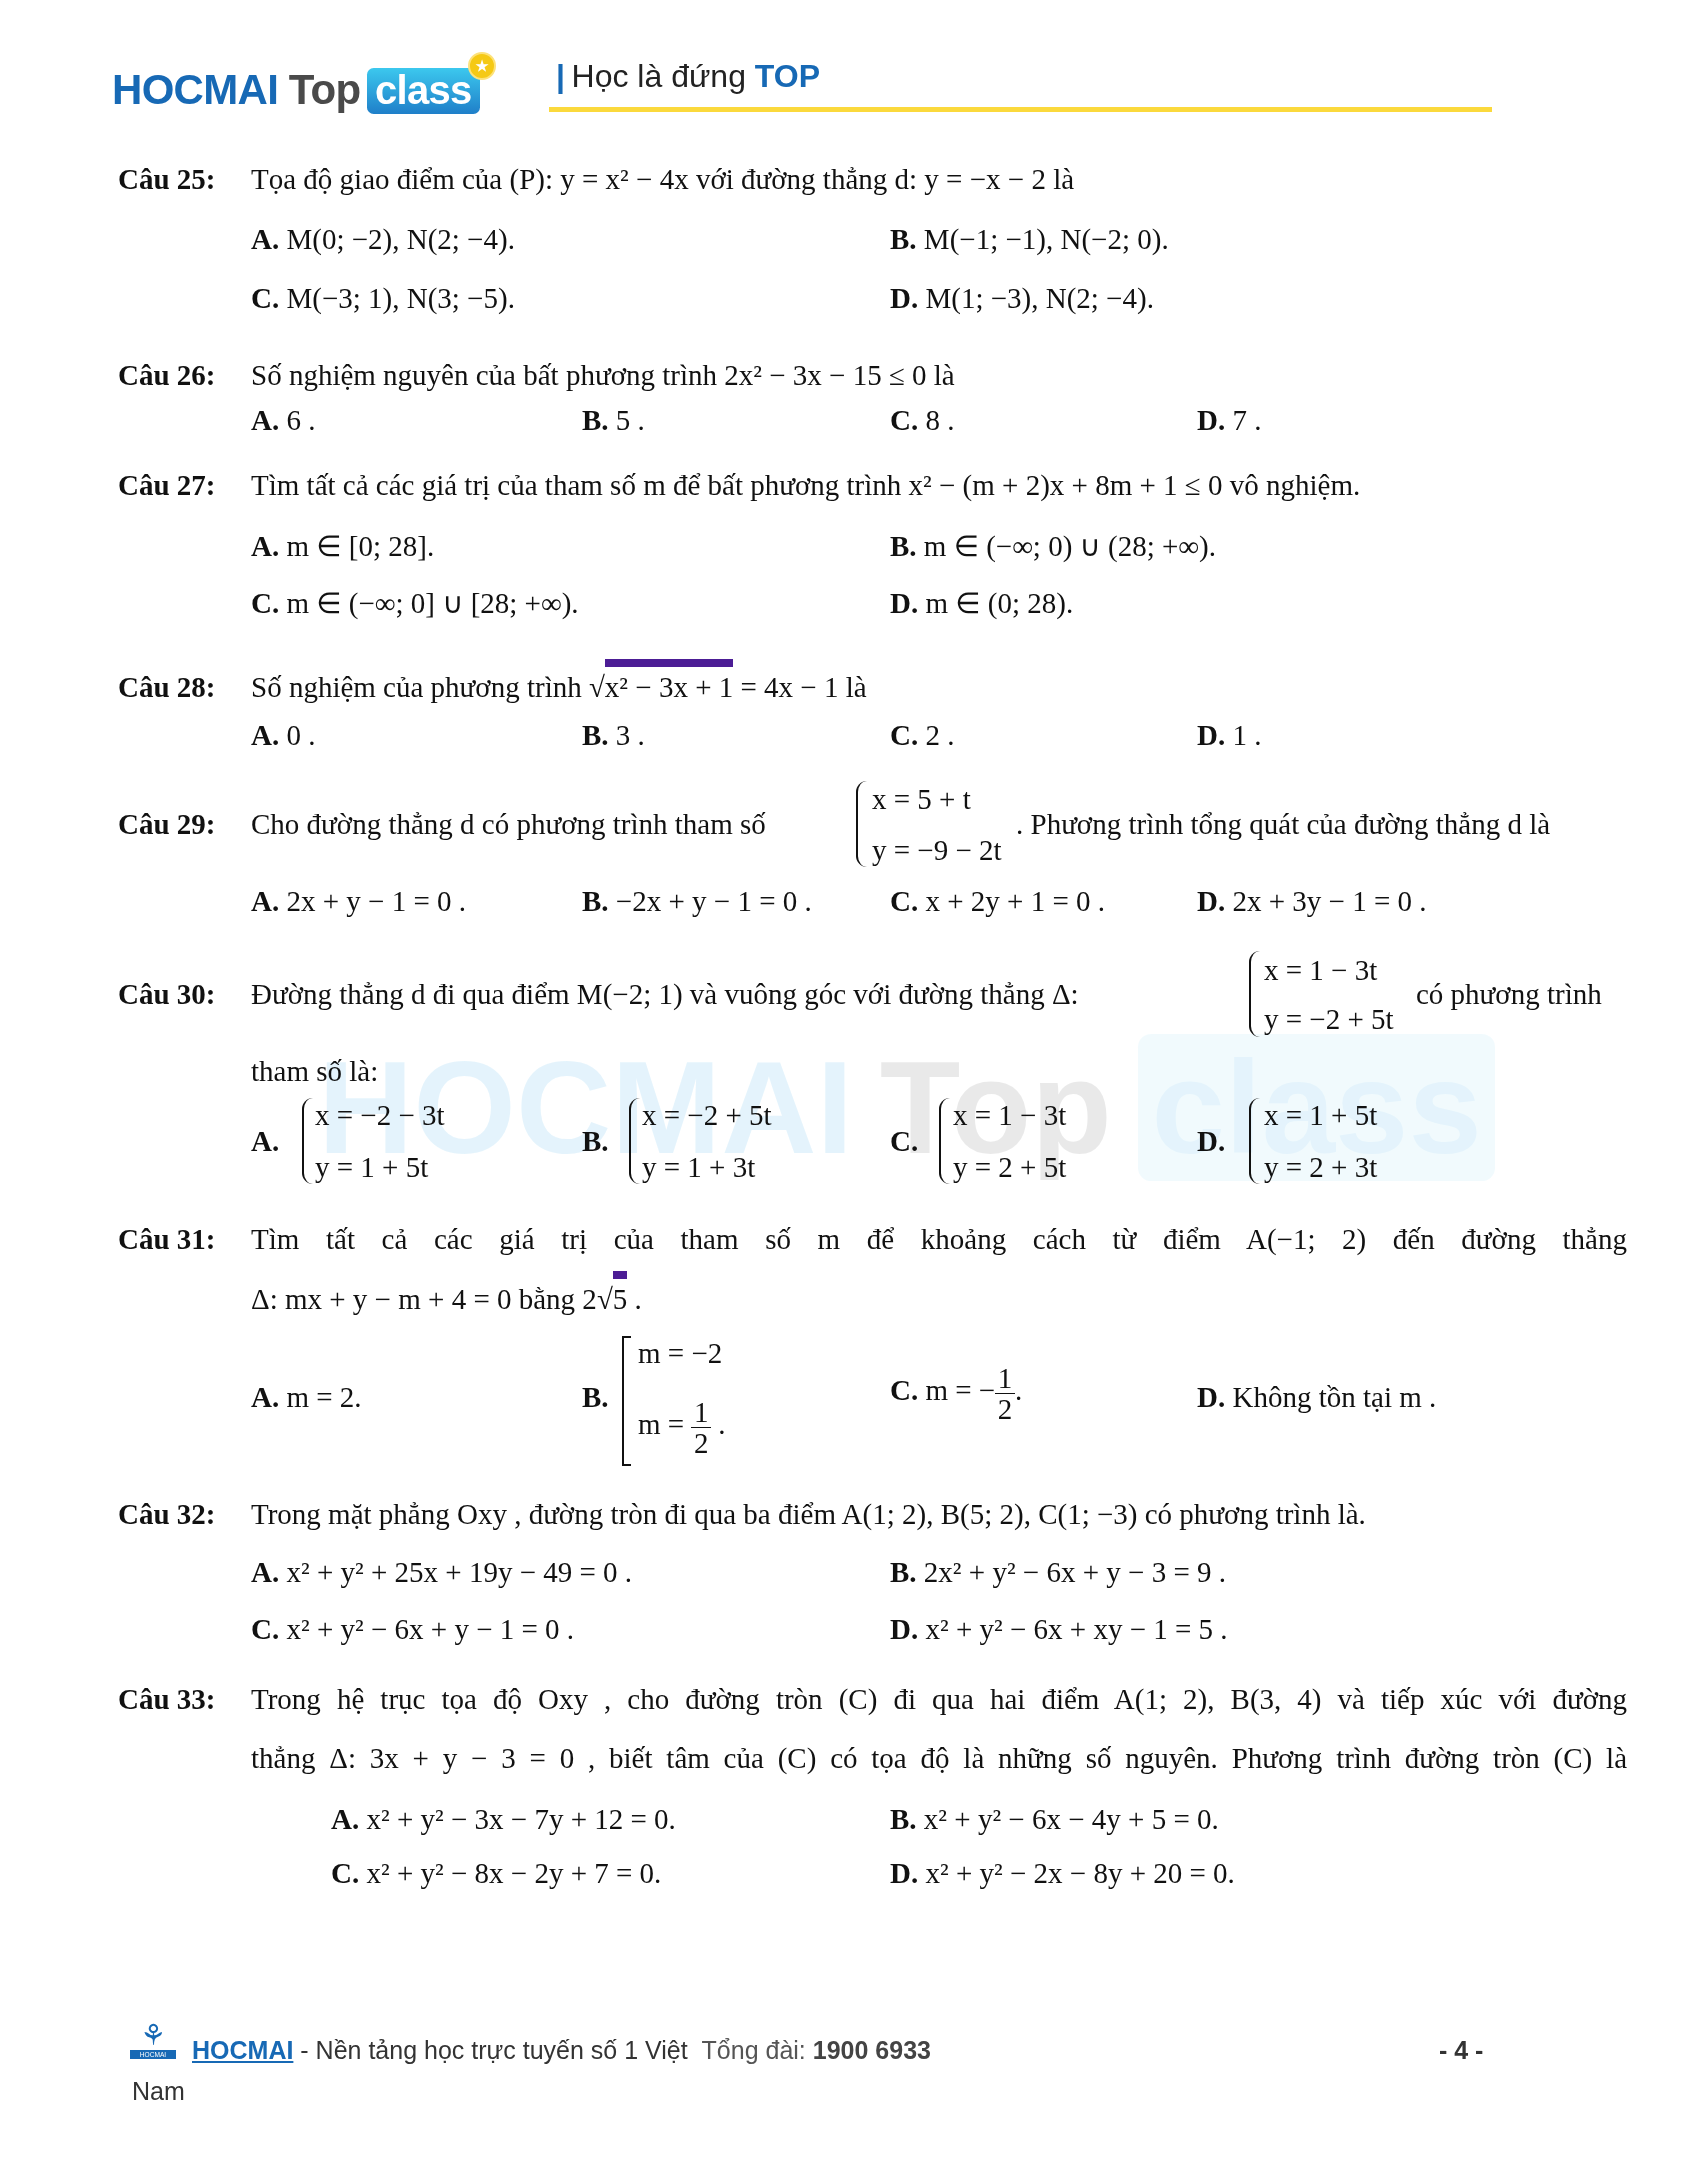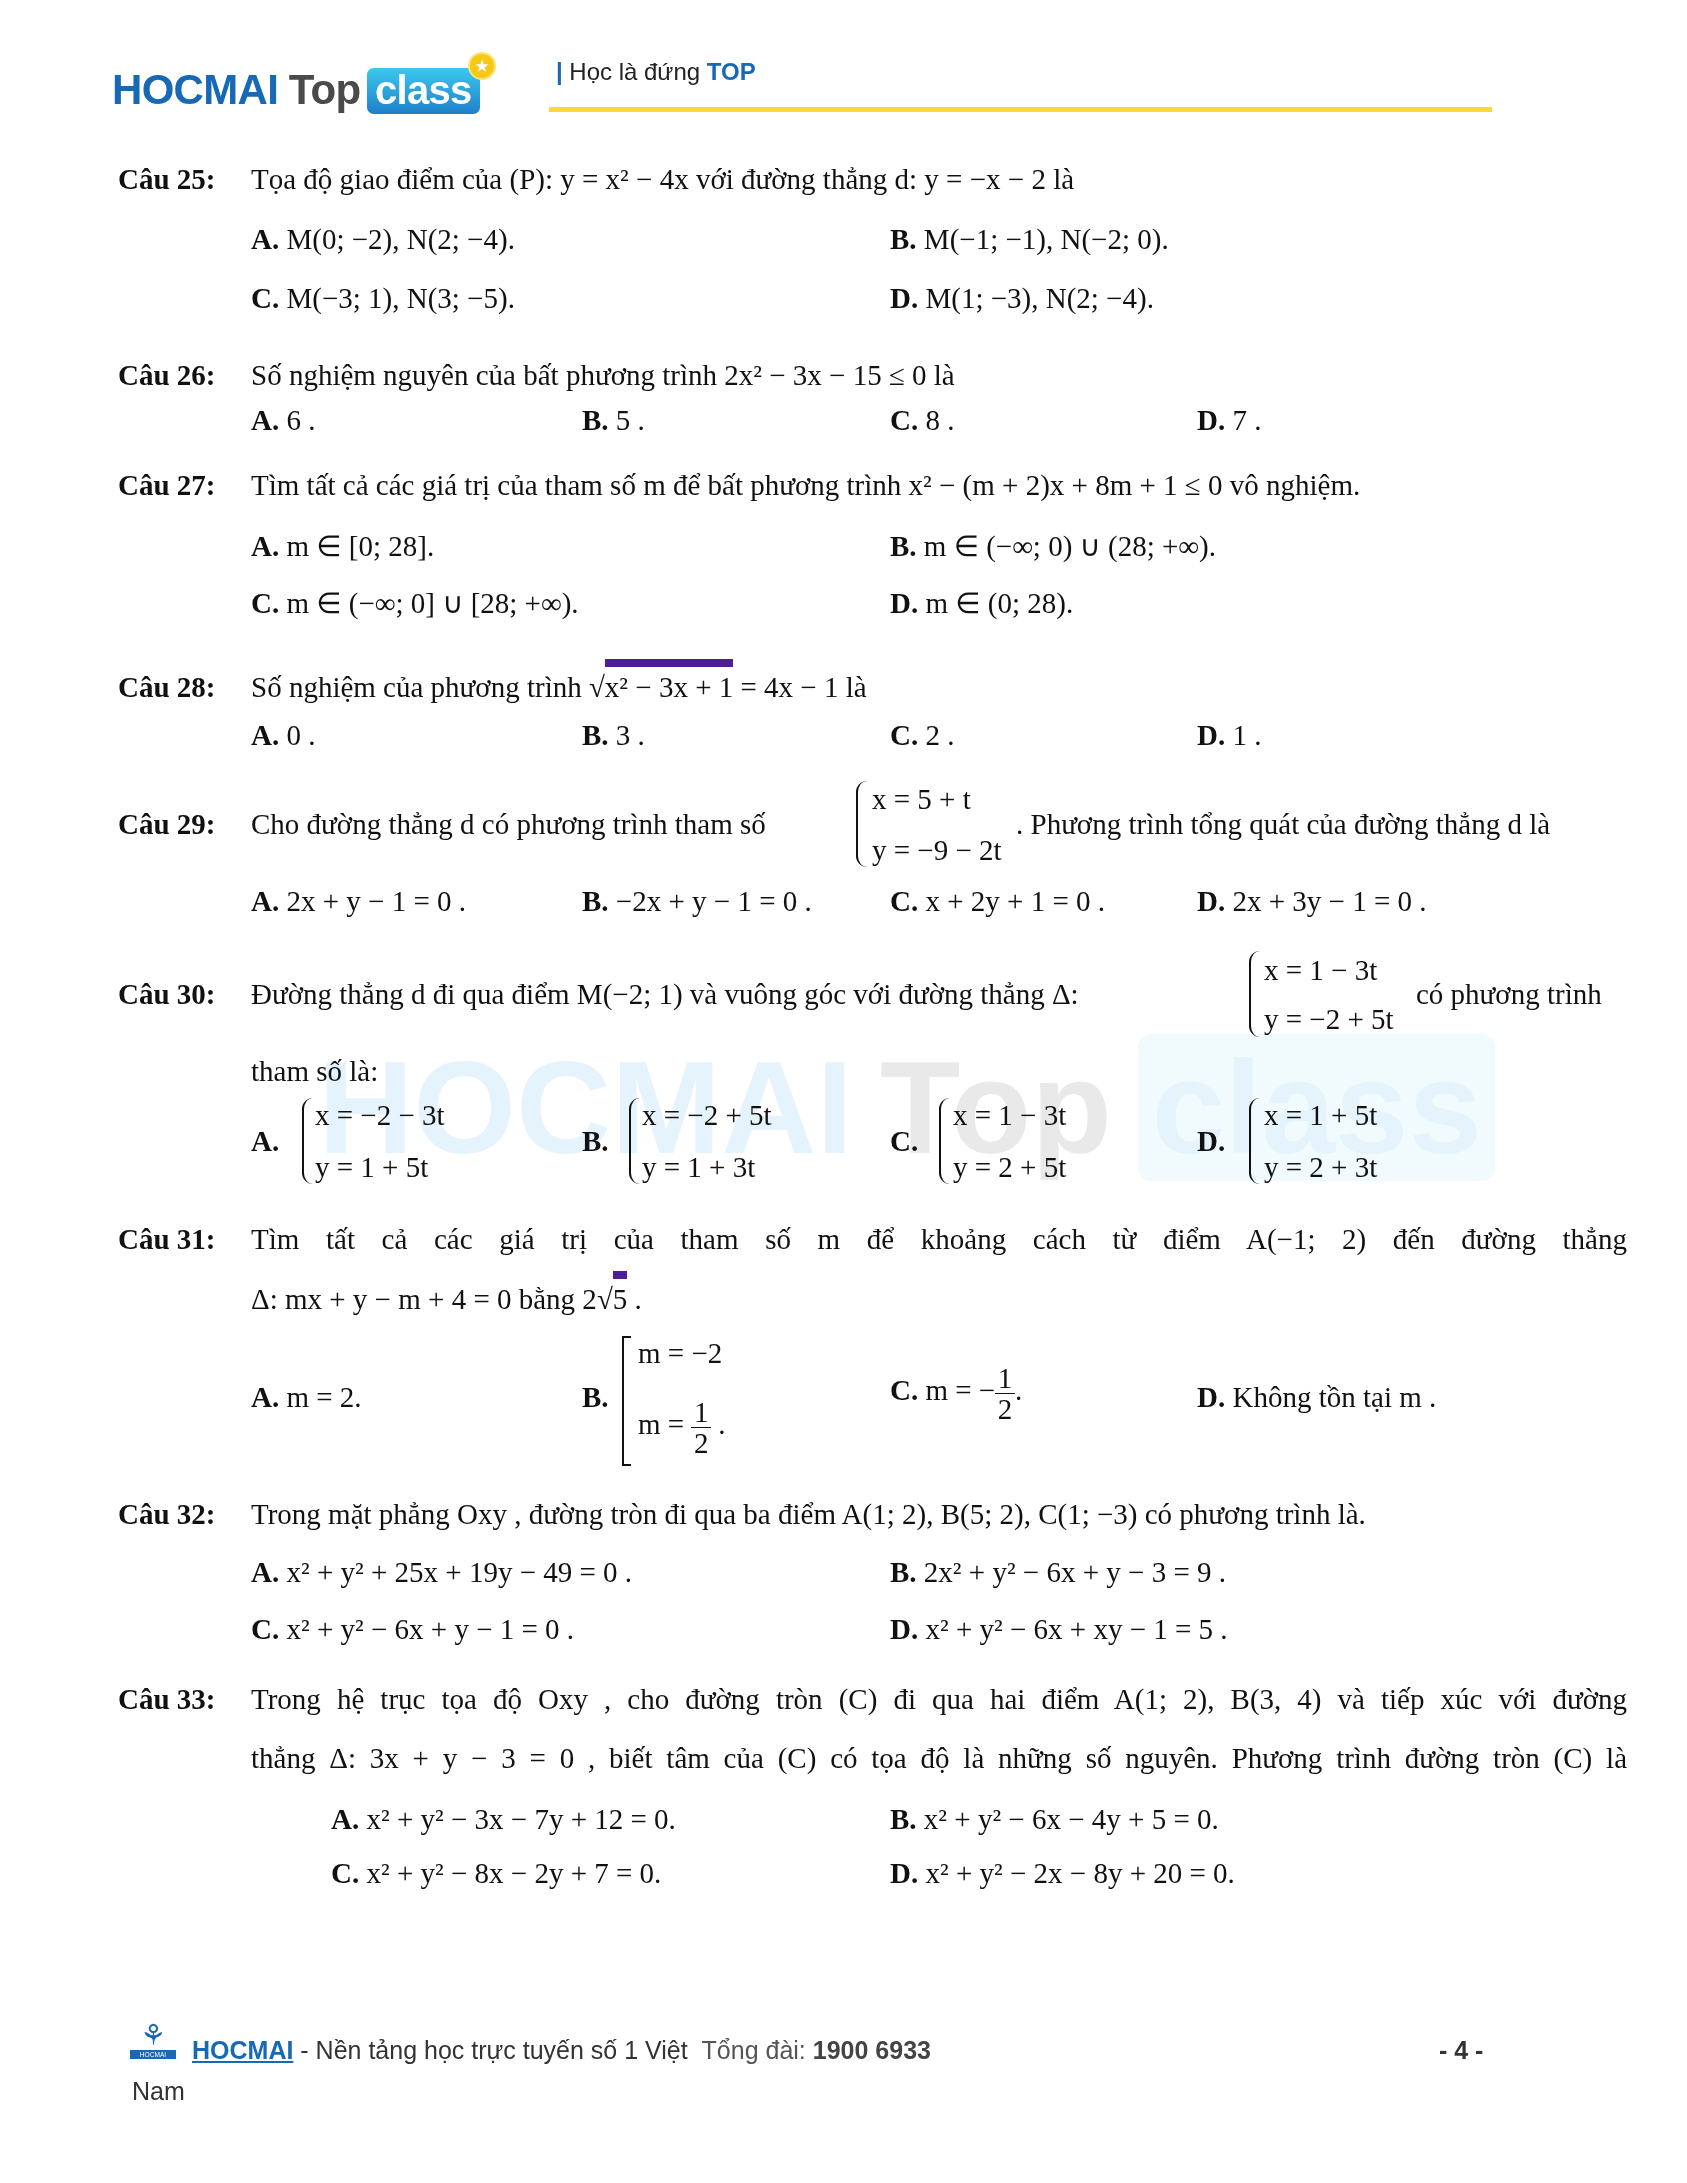--- a/index.html
+++ b/index.html
@@ -10,21 +10,21 @@
   .lbl { font-weight:bold; }
   
   .logo { position:absolute; left:112px; top:48px; height:66px; display:flex; align-items:flex-end;
           font-family:"Liberation Sans", sans-serif; font-weight:bold; font-size:42px; letter-spacing:-0.7px; }
   .logo .hoc { color:#1769b5; }
   .logo .top { color:#4a4a4a; margin-left:10.6px; }
   .logo .cls { margin-left:6.6px; background:linear-gradient(#3cc8ee,#1f7fc9); color:#fff; border-radius:6.6px;
                padding:0 8px 1.3px 8px; font-size:40px; position:relative; }
   .logo .star { position:absolute; right:-16px; top:-16px; width:24px; height:24px; border-radius:50%;
                 background:#f5c915; border:2.6px solid #fde27a; color:#fff; font-size:14.6px; text-align:center; line-height:24px; }
-  .tag { position:absolute; left:556px; top:58px; font-family:"Liberation Sans", sans-serif; font-size:24px; color:#222; }
+  .tag { position:absolute; left:556px; top:58px; font-family:"Liberation Sans", sans-serif; font-size:32px; color:#222; }
   .tag .bar { color:#1769b5; font-weight:bold; margin-right:6.6px; }
   .tag .topw { color:#1769b5; font-weight:bold; }
   .yline { position:absolute; left:549px; top:107px; width:943px; height:5.3px; background:#fbd93c; }
   .brace { position:absolute; border-left:2px solid #111; border-radius:12px 0 0 12px; }
   .frac { display:inline-block; vertical-align:middle; text-align:center; line-height:30px; }
   .frac span { display:block; }
   .frac .num { border-bottom:1.3px solid #111; padding:0 2.6px; }
   .sqrt { border-top:8px solid #4c1d95; padding-top:4px; }
   
   .wm { position:absolute; left:318px; top:1032px; font-family:"Liberation Sans", sans-serif; font-weight:bold;

